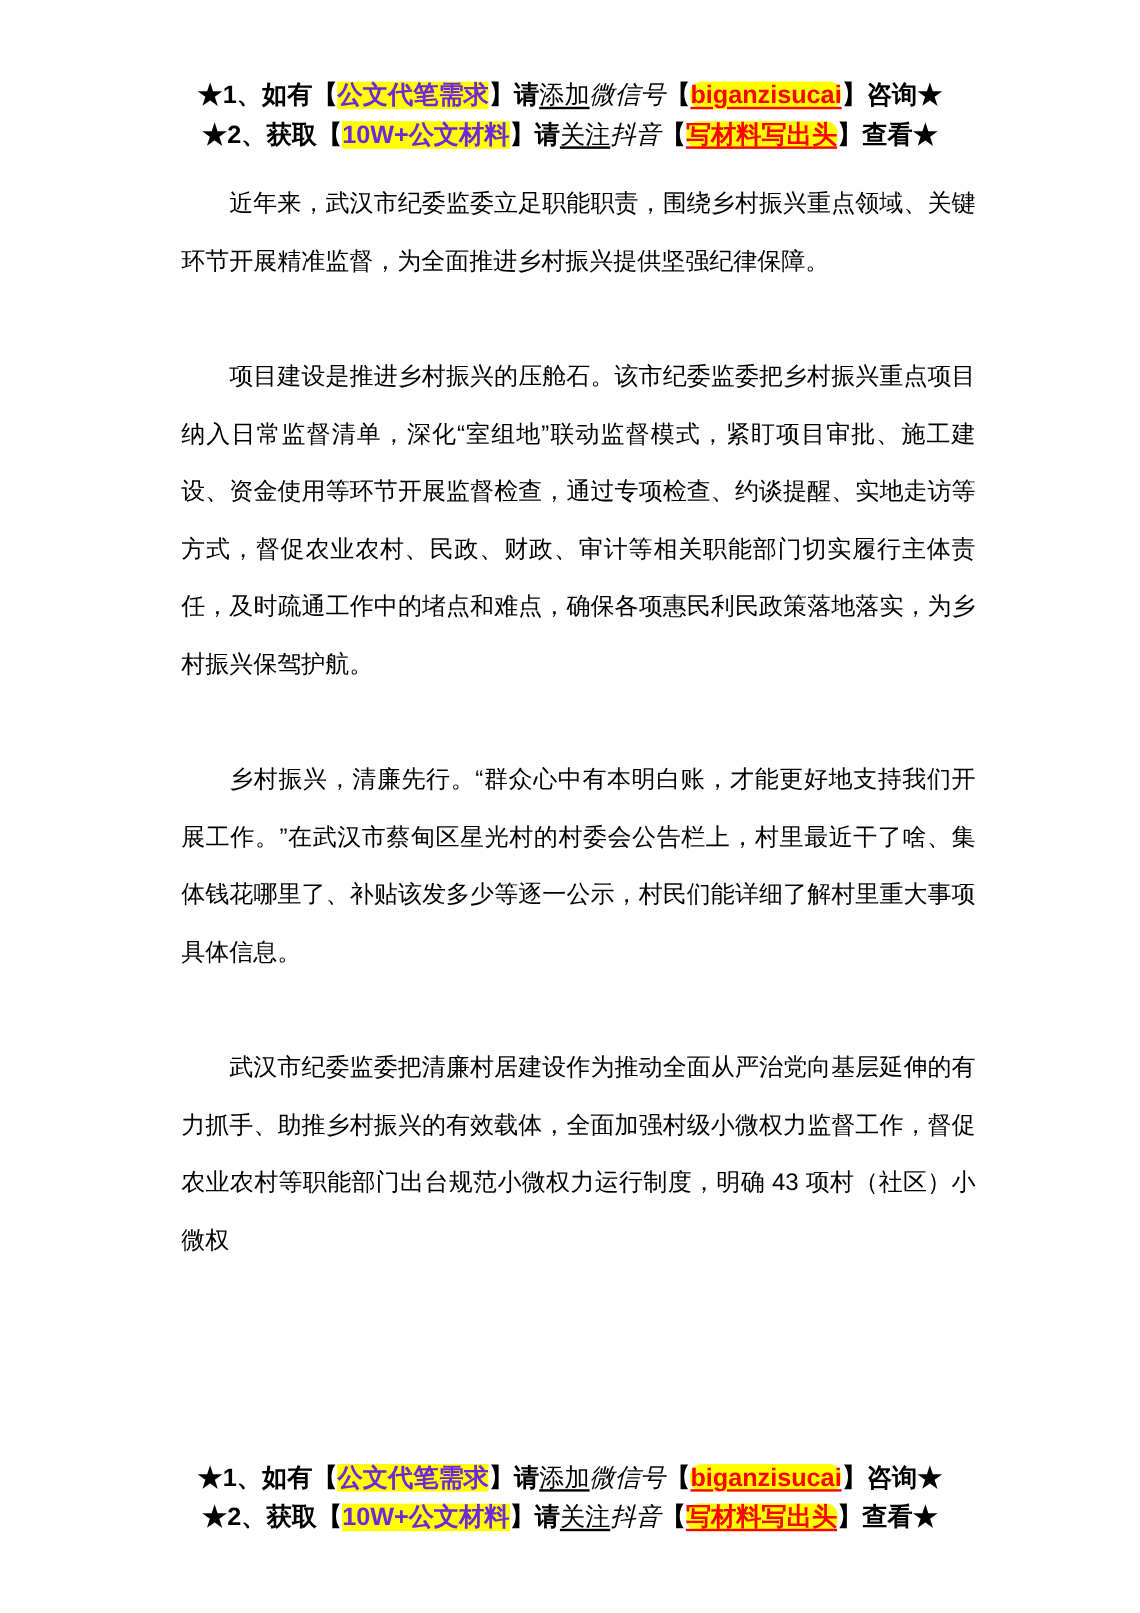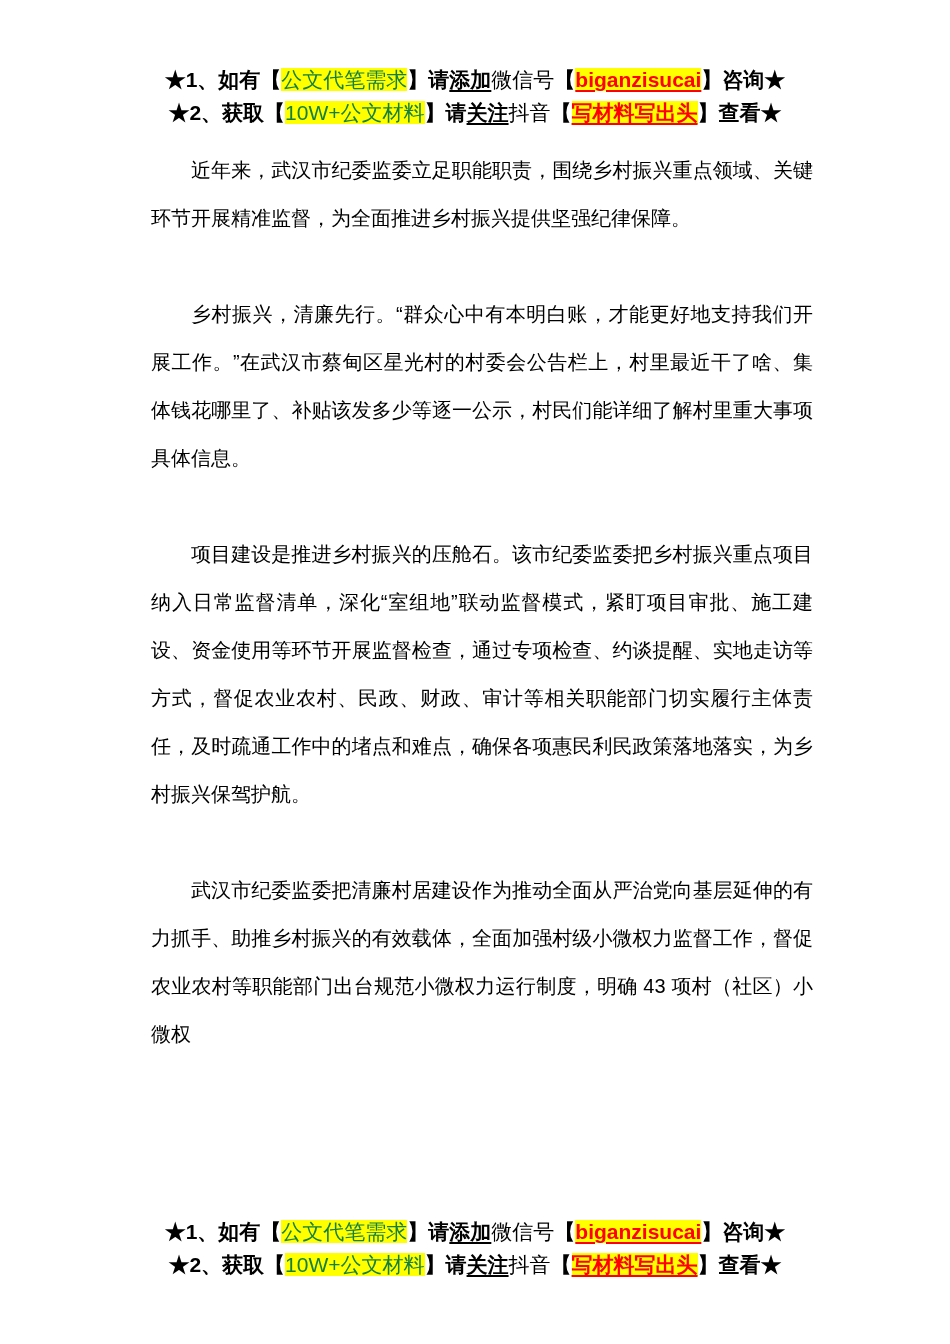--- a/index.html
+++ b/index.html
@@ -28,40 +28,41 @@
     padding-top: 63px;
   }
   .promo-footer {
     position: absolute;
     left: 0;
     right: 0;
     bottom: 63px;
   }
   .seg { display: inline; }
   .seg-bold { font-weight: bold; text-align: right; }
-  .seg-regular { font-weight: normal; }
+  .seg-regular { font-weight: normal; font-style: italic; }
   .seg-bold-underline {
-    font-weight: bold;
+    font-weight: normal;
     text-decoration: underline;
     text-decoration-thickness: 2px;
     text-underline-offset: 3px;
   }
   .seg-red-highlight {
-    font-weight: normal;
-    color: #15803d;
+    font-weight: bold;
+    color: #6d28d9;
     background: #ffff00;
   }
   .seg-red-highlight-underline {
     font-weight: bold;
     color: #ff0000;
     background: #ffff00;
     text-decoration: underline;
     text-decoration-color: #ff0000;
     text-decoration-thickness: 2px;
     text-underline-offset: 3px;
+    border-radius: 10px;
   }
   .article {
     padding: 17px 137px 0 137px;
     font-size: 20px;
     line-height: 48px;
     text-align: justify;
     text-justify: inter-ideograph;
     margin-left: 14px;
   }
   .article p {
@@ -74,22 +75,22 @@
 
 <div class="page">
 
   <div class="promo promo-header">
     <div class="promo-line"><span class="seg seg-bold">★1、如有【</span><span class="seg seg-red-highlight">公文代笔需求</span><span class="seg seg-bold">】请</span><span class="seg seg-bold-underline">添加</span><span class="seg seg-regular">微信号</span><span class="seg seg-bold">【</span><span class="seg seg-red-highlight-underline">biganzisucai</span><span class="seg seg-bold">】咨询★</span></div>
     <div class="promo-line"><span class="seg seg-bold">★2、获取【</span><span class="seg seg-red-highlight">10W+公文材料</span><span class="seg seg-bold">】请</span><span class="seg seg-bold-underline">关注</span><span class="seg seg-regular">抖音</span><span class="seg seg-bold">【</span><span class="seg seg-red-highlight-underline">写材料写出头</span><span class="seg seg-bold">】查看★</span></div>
   </div>
 
   <div class="article">
       <p>近年来，武汉市纪委监委立足职能职责，围绕乡村振兴重点领域、关键环节开展精准监督，为全面推进乡村振兴提供坚强纪律保障。</p>
+      <p>项目建设是推进乡村振兴的压舱石。该市纪委监委把乡村振兴重点项目纳入日常监督清单，深化“室组地”联动监督模式，紧盯项目审批、施工建设、资金使用等环节开展监督检查，通过专项检查、约谈提醒、实地走访等方式，督促农业农村、民政、财政、审计等相关职能部门切实履行主体责任，及时疏通工作中的堵点和难点，确保各项惠民利民政策落地落实，为乡村振兴保驾护航。</p>
       <p>乡村振兴，清廉先行。“群众心中有本明白账，才能更好地支持我们开展工作。”在武汉市蔡甸区星光村的村委会公告栏上，村里最近干了啥、集体钱花哪里了、补贴该发多少等逐一公示，村民们能详细了解村里重大事项具体信息。</p>
-      <p>项目建设是推进乡村振兴的压舱石。该市纪委监委把乡村振兴重点项目纳入日常监督清单，深化“室组地”联动监督模式，紧盯项目审批、施工建设、资金使用等环节开展监督检查，通过专项检查、约谈提醒、实地走访等方式，督促农业农村、民政、财政、审计等相关职能部门切实履行主体责任，及时疏通工作中的堵点和难点，确保各项惠民利民政策落地落实，为乡村振兴保驾护航。</p>
       <p>武汉市纪委监委把清廉村居建设作为推动全面从严治党向基层延伸的有力抓手、助推乡村振兴的有效载体，全面加强村级小微权力监督工作，督促农业农村等职能部门出台规范小微权力运行制度，明确 43 项村（社区）小微权</p>
     </div>
 
   <div class="promo promo-footer">
     <div class="promo-line"><span class="seg seg-bold">★1、如有【</span><span class="seg seg-red-highlight">公文代笔需求</span><span class="seg seg-bold">】请</span><span class="seg seg-bold-underline">添加</span><span class="seg seg-regular">微信号</span><span class="seg seg-bold">【</span><span class="seg seg-red-highlight-underline">biganzisucai</span><span class="seg seg-bold">】咨询★</span></div>
     <div class="promo-line"><span class="seg seg-bold">★2、获取【</span><span class="seg seg-red-highlight">10W+公文材料</span><span class="seg seg-bold">】请</span><span class="seg seg-bold-underline">关注</span><span class="seg seg-regular">抖音</span><span class="seg seg-bold">【</span><span class="seg seg-red-highlight-underline">写材料写出头</span><span class="seg seg-bold">】查看★</span></div>
   </div>
 
 </div>
 

